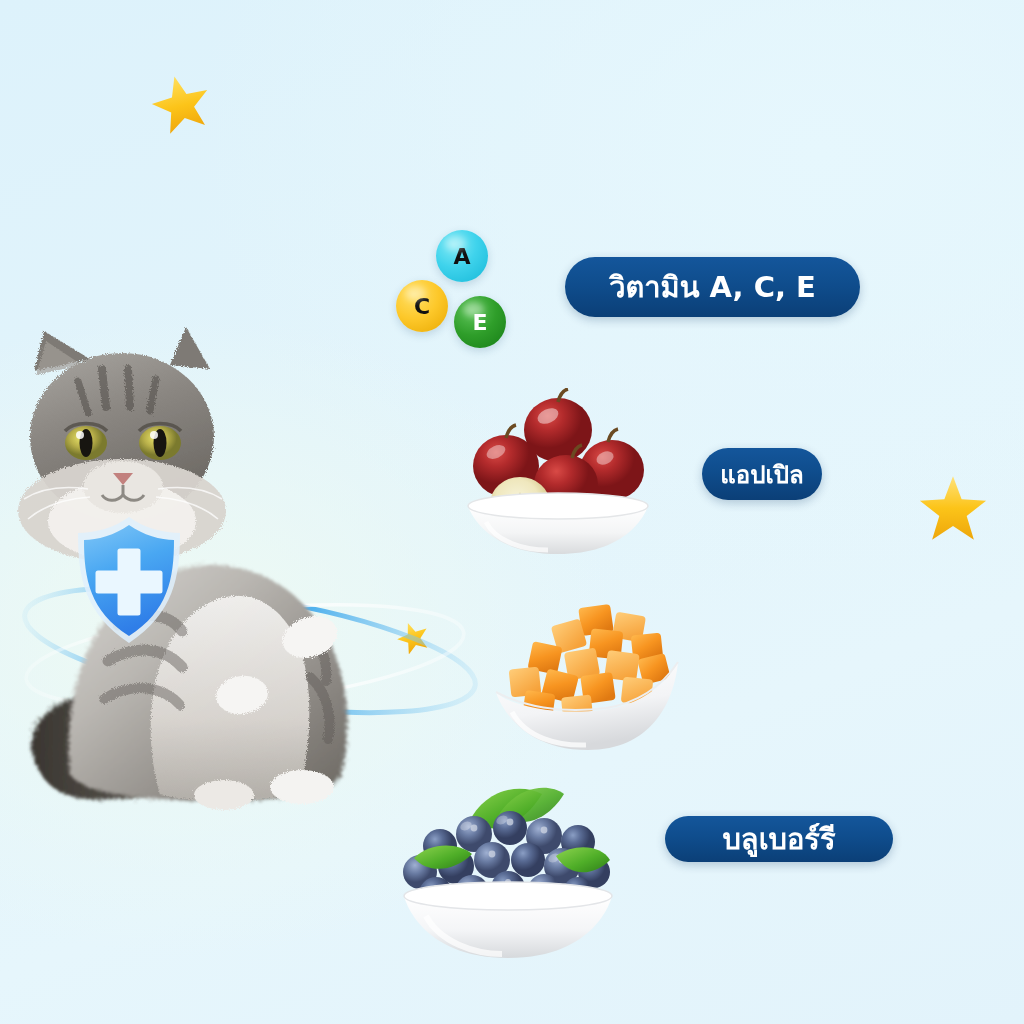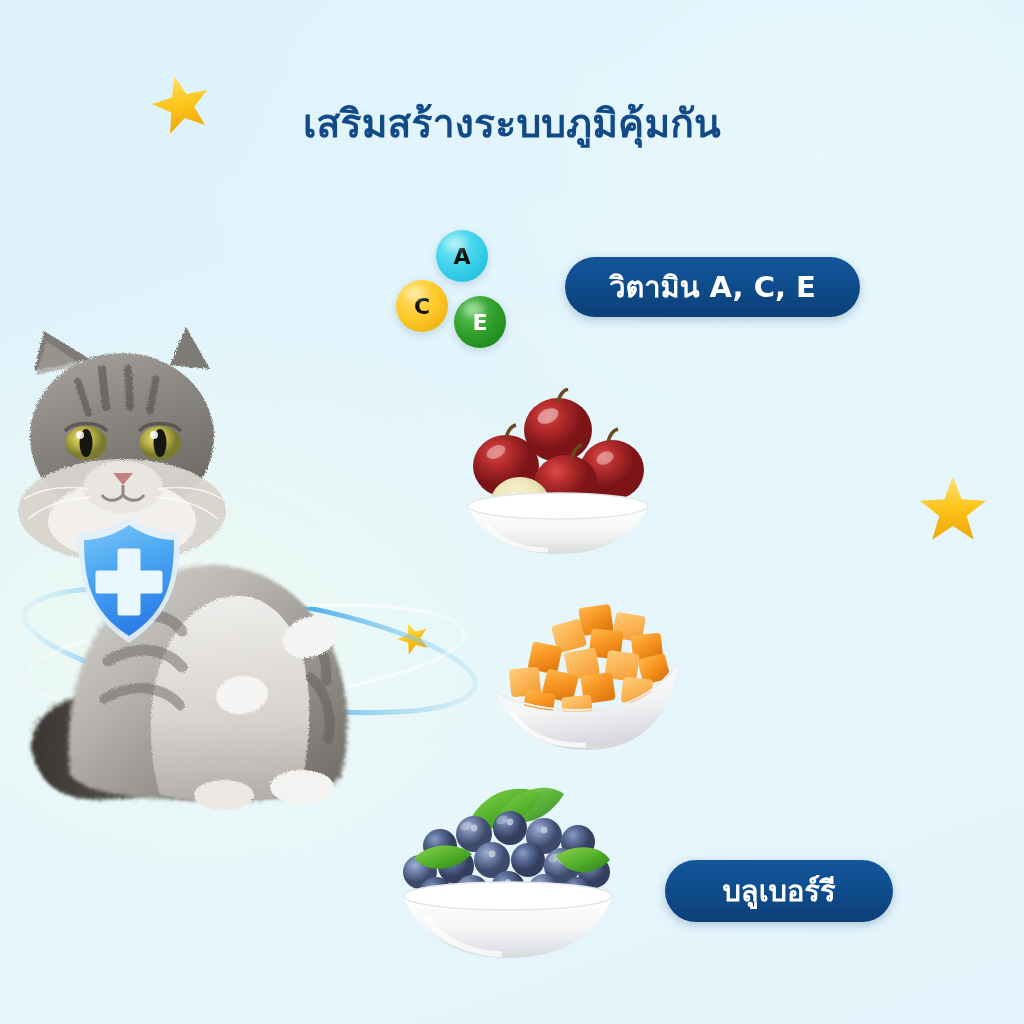--- a/index.html
+++ b/index.html
@@ -58,42 +58,41 @@
     display:flex;align-items:center;justify-content:center;
     background:linear-gradient(180deg,#14569b 0%,#0f4d8d 45%,#0b3f77 100%);
     color:#fff;border-radius:999px;
     font-weight:700;
     box-shadow:0 3px 10px rgba(10,50,95,.24);
     white-space:nowrap;
   }
   .pill-vitamins{left:565px;top:257px;width:295px;height:60px;font-size:29px;text-align:center;}
   .pill-apple{left:702px;top:448px;width:120px;height:52px;font-size:24px;}
   .pill-pumpkin{left:731px;top:648px;width:142px;height:54px;font-size:25px;}
-  .pill-blueberry{left:665px;top:860px;width:228px;height:62px;font-size:29px;}
+  .pill-blueberry{left:665px;top:816px;width:228px;height:46px;font-size:29px;}
 
   
   .orbits{position:absolute;left:10px;top:560px;width:480px;height:180px;}
   
   .shield{position:absolute;left:70px;top:515px;width:118px;height:130px;}
 
   
   .cat{position:absolute;left:10px;top:325px;width:400px;height:500px;}
 
   
   .bowl{position:absolute;}
   .bowl-apple{left:462px;top:388px;width:192px;height:168px;}
   .bowl-pumpkin{left:482px;top:600px;width:200px;height:152px;}
   .bowl-blueberry{left:392px;top:780px;width:232px;height:180px;}
 </style>
 </head>
 <body>
 
 <div id="poster">
 
-  <div class="title">เสริมสร้างระบบภูมิคุ้มกัน</div>
 
   <svg class="star" style="left:150px;top:72px;" width="62" height="62" viewBox="0 0 100 100">
     <defs>
       <linearGradient id="sg1" x1="0" y1="0" x2="0" y2="1">
         <stop offset="0%" stop-color="#ffdf5e"></stop>
         <stop offset="55%" stop-color="#fcc419"></stop>
         <stop offset="100%" stop-color="#f0a80c"></stop>
       </linearGradient>
     </defs>
     <g transform="rotate(-14 50 50)">
@@ -273,20 +272,21 @@
     </div>
     <div class="vbubble vb-c">
       <span>C</span>
     </div>
     <div class="vbubble vb-e">
       <span>E</span>
     </div>
   </div>
 
   <div class="pill pill-vitamins">วิตามิน A, C, E</div>
+  <div class="pill pill-apple">แอปเปิล</div>
   <div class="pill pill-blueberry">บลูเบอร์รี</div>
 
   <svg class="bowl bowl-apple" viewBox="0 0 192 168">
     <defs>
       <radialGradient id="appleG" cx="35%" cy="28%">
         <stop offset="0%" stop-color="#d94a46"></stop>
         <stop offset="45%" stop-color="#b32b2c"></stop>
         <stop offset="100%" stop-color="#7d1518"></stop>
       </radialGradient>
       <linearGradient id="bowlW" x1="0" y1="0" x2="0" y2="1">

